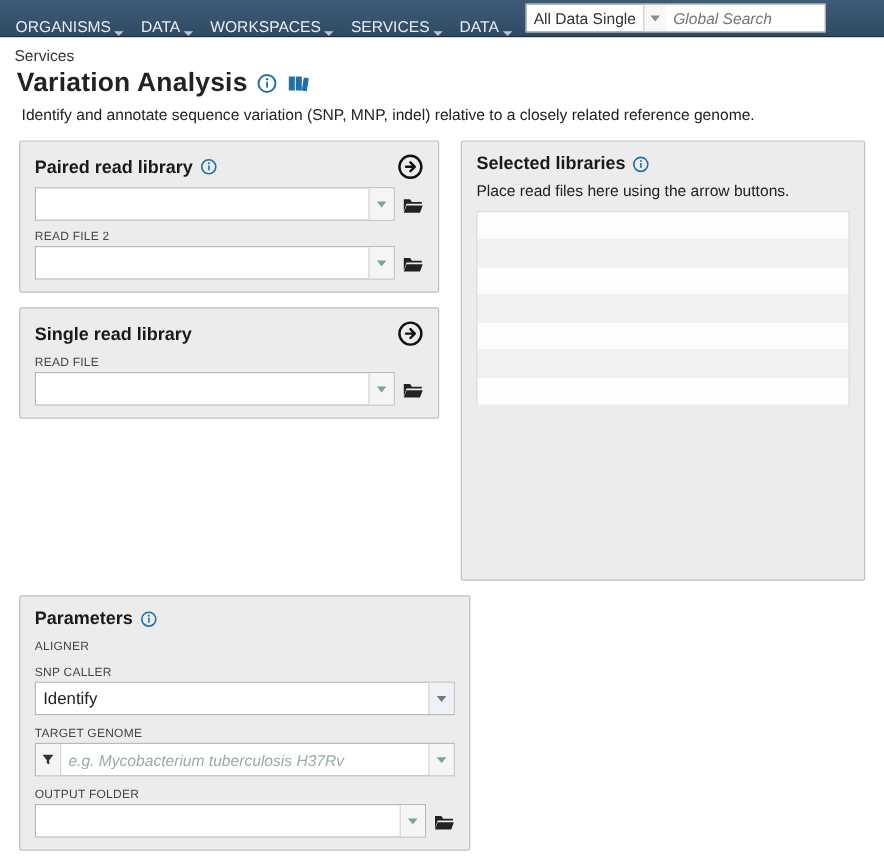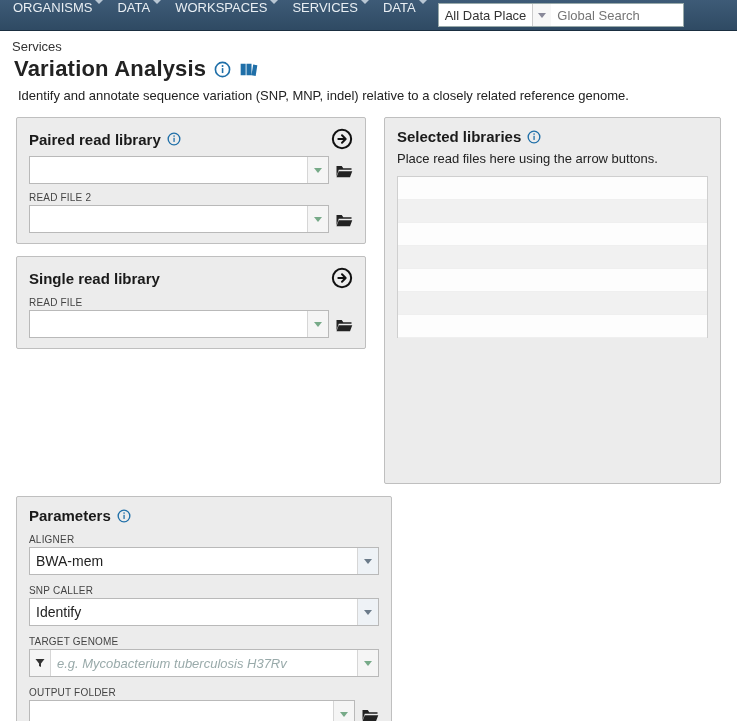--- a/index.html
+++ b/index.html
@@ -1,23 +1,23 @@
 <!DOCTYPE html>
 <html><head>
 <meta charset="utf-8">
 <style>
 html,body{margin:0;padding:0;font-family:"Helvetica Neue",Helvetica,Arial,sans-serif;font-size:13px;color:#222;background:#fff;width:737px}
 .navbar{background:linear-gradient(to bottom,#3e5b77 0%,#2f4a63 100%);height:30px;display:flex;align-items:center;padding:0 6px;border-bottom:1px solid #1a2e40}
-.nav-item{color:#e8eef3;font-size:13px;font-weight:500;padding:0 7px;display:flex;align-items:flex-start;cursor:pointer;height:30px}
+.nav-item{color:#e8eef3;font-size:13px;font-weight:500;padding:0 7px;display:flex;align-items:flex-end;cursor:pointer;height:30px}
 .nav-item .caret{margin-left:3px;width:0;height:0;border-left:4px solid transparent;border-right:4px solid transparent;border-top:4px solid #b8c6d3}
 .nav-type{background:#fff;border:1px solid #9aa;height:22px;display:flex;align-items:center;font-size:13px;color:#333;margin-left:4px}
 .nav-type-text{padding:0 6px}
 .nav-type-btn{border-left:1px solid #ccc;width:18px;display:flex;align-items:center;justify-content:center;height:100%;background:#f7f7f7}
 .nav-type-btn .caret{border-top-color:#889}
-.nav-search{border:none;height:22px;padding:0 6px;font-size:13px;color:#9aa;width:120px;outline:none}
+.nav-search{border:none;height:22px;padding:0 6px;font-size:13px;font-style:italic;color:#9aa;width:120px;outline:none}
 
 .page{padding:8px 10px 20px 10px}
 .crumb{color:#333;font-size:13px;margin-left:2px}
 .title-row{display:flex;margin:2px 0 6px 4px}
 .title{font-size:22px;font-weight:600;letter-spacing:.2px;color:#222}
 .h-icons{margin-left:8px;color:#1f6fa8;display:flex;gap:8px;align-items:center}
 .desc{font-size:13px;color:#222;margin:0 0 14px 8px}
 
 .cols{display:flex;gap:18px;padding:0 6px}
 .leftcol{width:350px;display:flex;flex-direction:column;gap:12px}
@@ -74,21 +74,21 @@
     </div>
   <div class="nav-item">
       <span>SERVICES</span>
       <span class="caret"></span>
     </div>
   <div class="nav-item">
       <span>DATA</span>
       <span class="caret"></span>
     </div>
   <div class="nav-type">
-    <span class="nav-type-text">All Data Place</span>
+    <span class="nav-type-text">All Data Single</span>
     <span class="nav-type-btn">
         <span class="caret"></span>
       </span>
     <input class="nav-search" placeholder="Global Search" style="">
   </div>
 </div>
 
 <div class="page">
   <div class="crumb">Services</div>
   <div class="title-row">
@@ -220,26 +220,20 @@
       <span class="info-icon">
         <svg width="14" height="14" viewBox="0 0 24 24" fill="currentColor">
             <circle cx="12" cy="12" r="10" fill="none" stroke="currentColor" stroke-width="2.3"></circle>
             <rect x="11" y="10" width="2.2" height="7"></rect>
             <circle cx="12.1" cy="7" r="1.4"></circle>
           </svg>
       </span>
     </div>
 
     <div class="section-label">ALIGNER</div>
-    <div class="select">
-      <span class="val">BWA-mem</span>
-      <span class="dd">
-          <span class="caret"></span>
-        </span>
-    </div>
 
     <div class="section-label">SNP CALLER</div>
     <div class="select">
       <span class="val">Identify</span>
       <span class="dd">
           <span class="caret"></span>
         </span>
     </div>
 
     <div class="section-label">TARGET GENOME</div>

